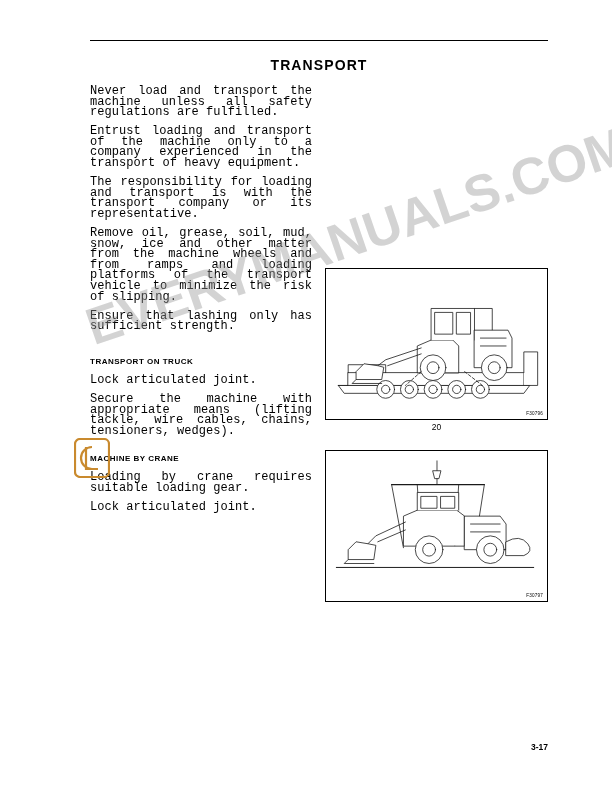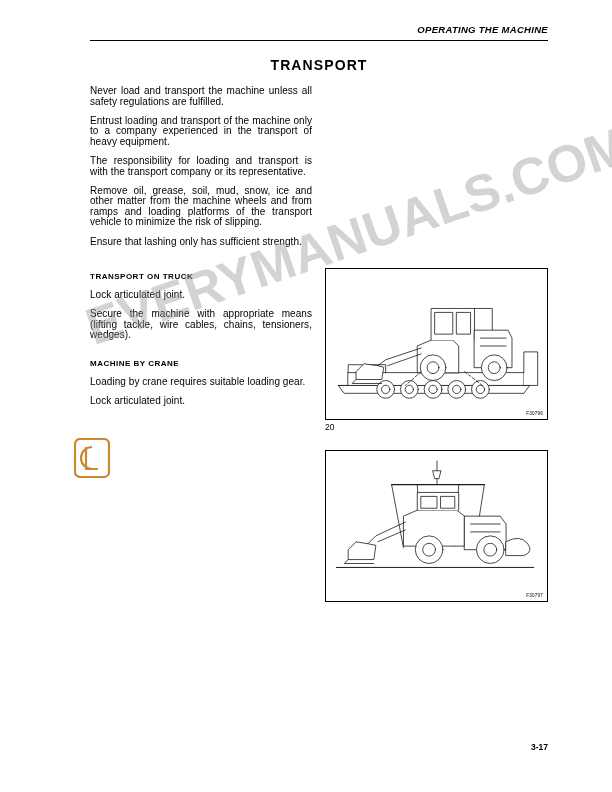--- a/index.html
+++ b/index.html
@@ -59,25 +59,26 @@
   }
 
   
   .col-left {
     position: absolute;
     left: 90px;
     top: 86px;
     width: 222px;
   }
   .para {
-    font-size: 10px;
+    font-size: 12px;
     line-height: 10.6px;
     text-align: justify;
     margin: 0 0 8.5px 0;
     letter-spacing: 0.05px;
+    font-family: Liberation Mono, monospace;
   }
   .para:last-child { margin-bottom: 0; }
 
   .subhead {
     font-size: 8px;
     font-weight: bold;
     letter-spacing: 0.5px;
     margin: 0 0 9px 0;
   }
 
@@ -108,21 +109,21 @@
     right: 4px;
     bottom: 3px;
     font-size: 4.6px;
     letter-spacing: 0.2px;
     color: #000;
   }
   .fig-number {
     position: absolute;
     right: 0px;
     width: 223px;
-    text-align: left;
+    text-align: center;
     font-size: 8.5px;
   }
   .fig-number-1 { left: 325px; top: 422px; }
   .fig-number-2 { left: 325px; top: 604px; }
 
   .fig-svg { display: block; width: 100%; height: 100%; }
 
   
   .footer-page {
     position: absolute;
@@ -160,23 +161,20 @@
     top: 438px;
     width: 36px;
     height: 40px;
   }
 </style>
 </head>
 <body>
 
 <div class="page">
 
-  <div class="header">
-    <div class="header-title">OPERATING THE MACHINE</div>
-  </div>
   <div class="header-rule"></div>
 
   <div class="page-title">TRANSPORT</div>
 
   <div class="col-left">
     <p class="para">Never load and transport the machine unless all safety regulations are fulfilled.</p>
     <p class="para">Entrust loading and transport of the machine only to a company experienced in the transport of heavy equipment.</p>
     <p class="para">The responsibility for loading and transport is with the transport company or its representative.</p>
     <p class="para">Remove oil, grease, soil, mud, snow, ice and other matter from the machine wheels and from ramps and loading platforms of the transport vehicle to minimize the risk of slipping.</p>
     <p class="para">Ensure that lashing only has sufficient strength.</p>

